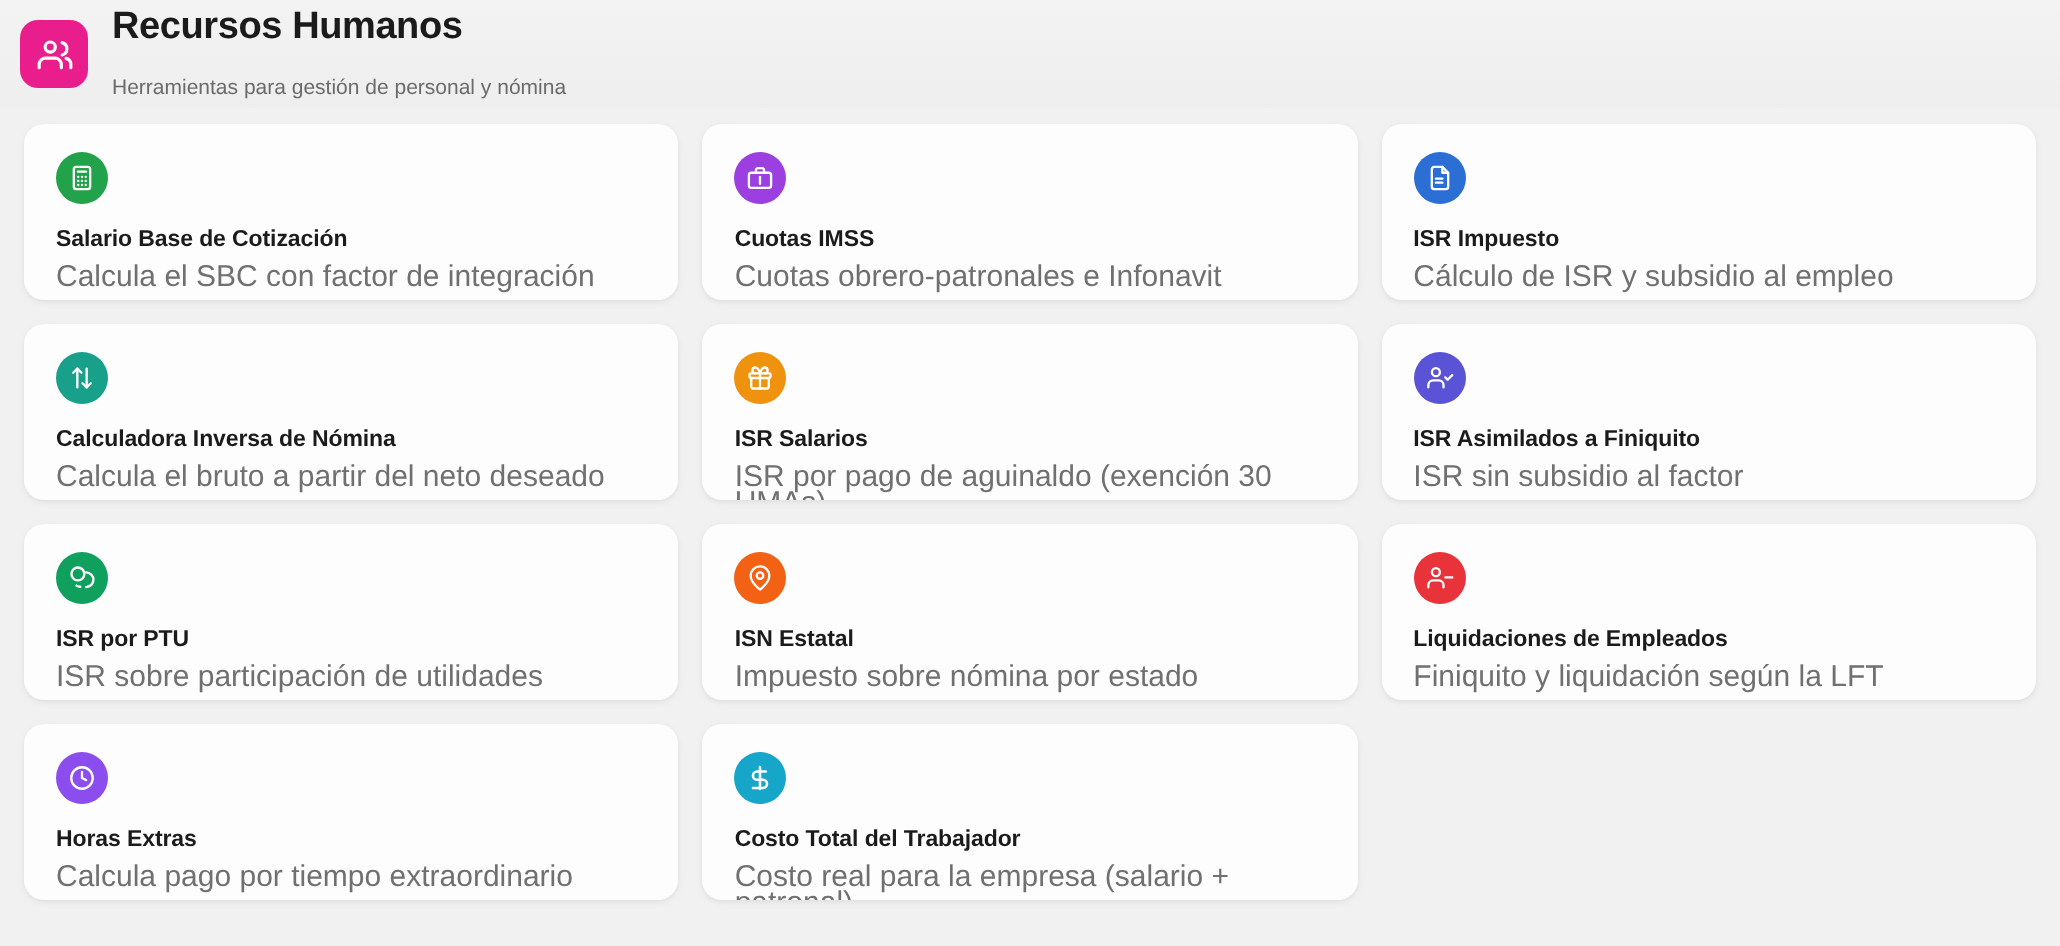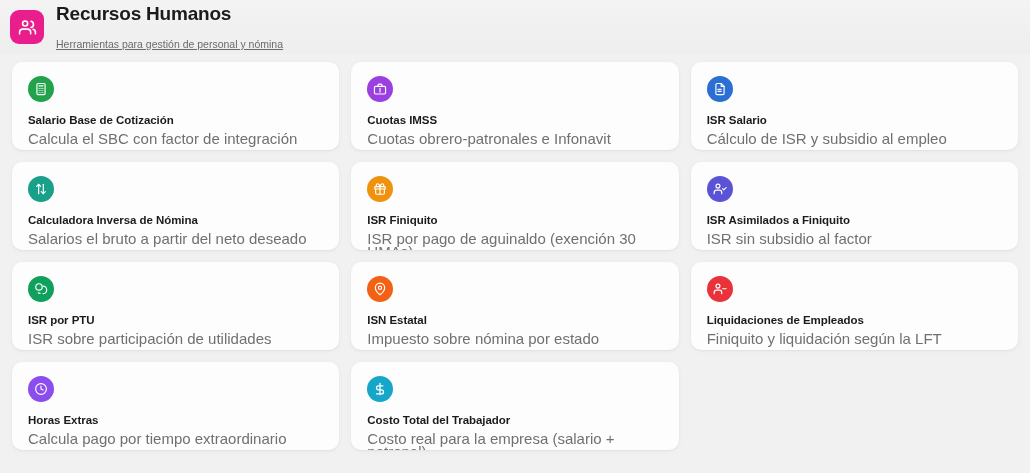--- a/index.html
+++ b/index.html
@@ -57,21 +57,20 @@
     color: #1b1b1b;
     line-height: 22px;
     letter-spacing: -0.2px;
   }
 
   .header-subtitle {
     font-size: 10.5px;
     color: #6b6b6b;
     line-height: 14px;
     margin-top: 12px;
-    text-decoration: underline;
   }
 
   
   .card-grid {
     flex: 1 1 auto;
     display: grid;
     grid-template-columns: repeat(3, 1fr);
     grid-auto-rows: 88px;
     column-gap: 12px;
     row-gap: 12px;
@@ -180,48 +179,48 @@
 
     <div class="card">
       <div class="card-icon" style="background:#2b6fd4">
         <svg width="14" height="14" viewBox="0 0 24 24" fill="none" stroke="#fff" stroke-width="2" stroke-linecap="round" stroke-linejoin="round">
           <path d="M14 2.5H7a2 2 0 0 0-2 2v15a2 2 0 0 0 2 2h10a2 2 0 0 0 2-2V7.5z"></path>
           <polyline points="14 2.5 14 7.5 19 7.5"></polyline>
           <line x1="8.5" y1="12.5" x2="14" y2="12.5"></line>
           <line x1="8.5" y1="16" x2="14" y2="16"></line>
         </svg>
       </div>
-      <div class="card-title">ISR Salario</div>
+      <div class="card-title">ISR Impuesto</div>
       <div class="card-desc">Cálculo de ISR y subsidio al empleo</div>
     </div>
 
     <div class="card">
       <div class="card-icon" style="background:#18a08a">
         <svg width="14" height="14" viewBox="0 0 24 24" fill="none" stroke="#fff" stroke-width="2" stroke-linecap="round" stroke-linejoin="round">
           <line x1="8" y1="20" x2="8" y2="4"></line>
           <polyline points="4.5 7.5 8 4 11.5 7.5"></polyline>
           <line x1="16" y1="4" x2="16" y2="20"></line>
           <polyline points="12.5 16.5 16 20 19.5 16.5"></polyline>
         </svg>
       </div>
       <div class="card-title">Calculadora Inversa de Nómina</div>
-      <div class="card-desc">Salarios el bruto a partir del neto deseado</div>
+      <div class="card-desc">Calcula el bruto a partir del neto deseado</div>
     </div>
 
     <div class="card">
       <div class="card-icon" style="background:#ef930f">
         <svg width="14" height="14" viewBox="0 0 24 24" fill="none" stroke="#fff" stroke-width="2" stroke-linecap="round" stroke-linejoin="round">
           <rect x="3" y="8" width="18" height="4" rx="1"></rect>
           <path d="M4.5 12v7a2 2 0 0 0 2 2h11a2 2 0 0 0 2-2v-7"></path>
           <line x1="12" y1="8" x2="12" y2="21"></line>
           <path d="M12 8S10.5 3 8 3a2.5 2.5 0 0 0 0 5"></path>
           <path d="M12 8s1.5-5 4-5a2.5 2.5 0 0 1 0 5"></path>
         </svg>
       </div>
-      <div class="card-title">ISR Finiquito</div>
+      <div class="card-title">ISR Salarios</div>
       <div class="card-desc">ISR por pago de aguinaldo (exención 30 UMAs)</div>
     </div>
 
     <div class="card">
       <div class="card-icon" style="background:#5b53d6">
         <svg width="14" height="14" viewBox="0 0 24 24" fill="none" stroke="#fff" stroke-width="2" stroke-linecap="round" stroke-linejoin="round">
           <path d="M15 20v-2a4 4 0 0 0-4-4H6a4 4 0 0 0-4 4v2"></path>
           <circle cx="8.5" cy="7" r="3.4"></circle>
           <polyline points="16.5 11.5 18.5 13.5 22.5 9.5"></polyline>
         </svg>

